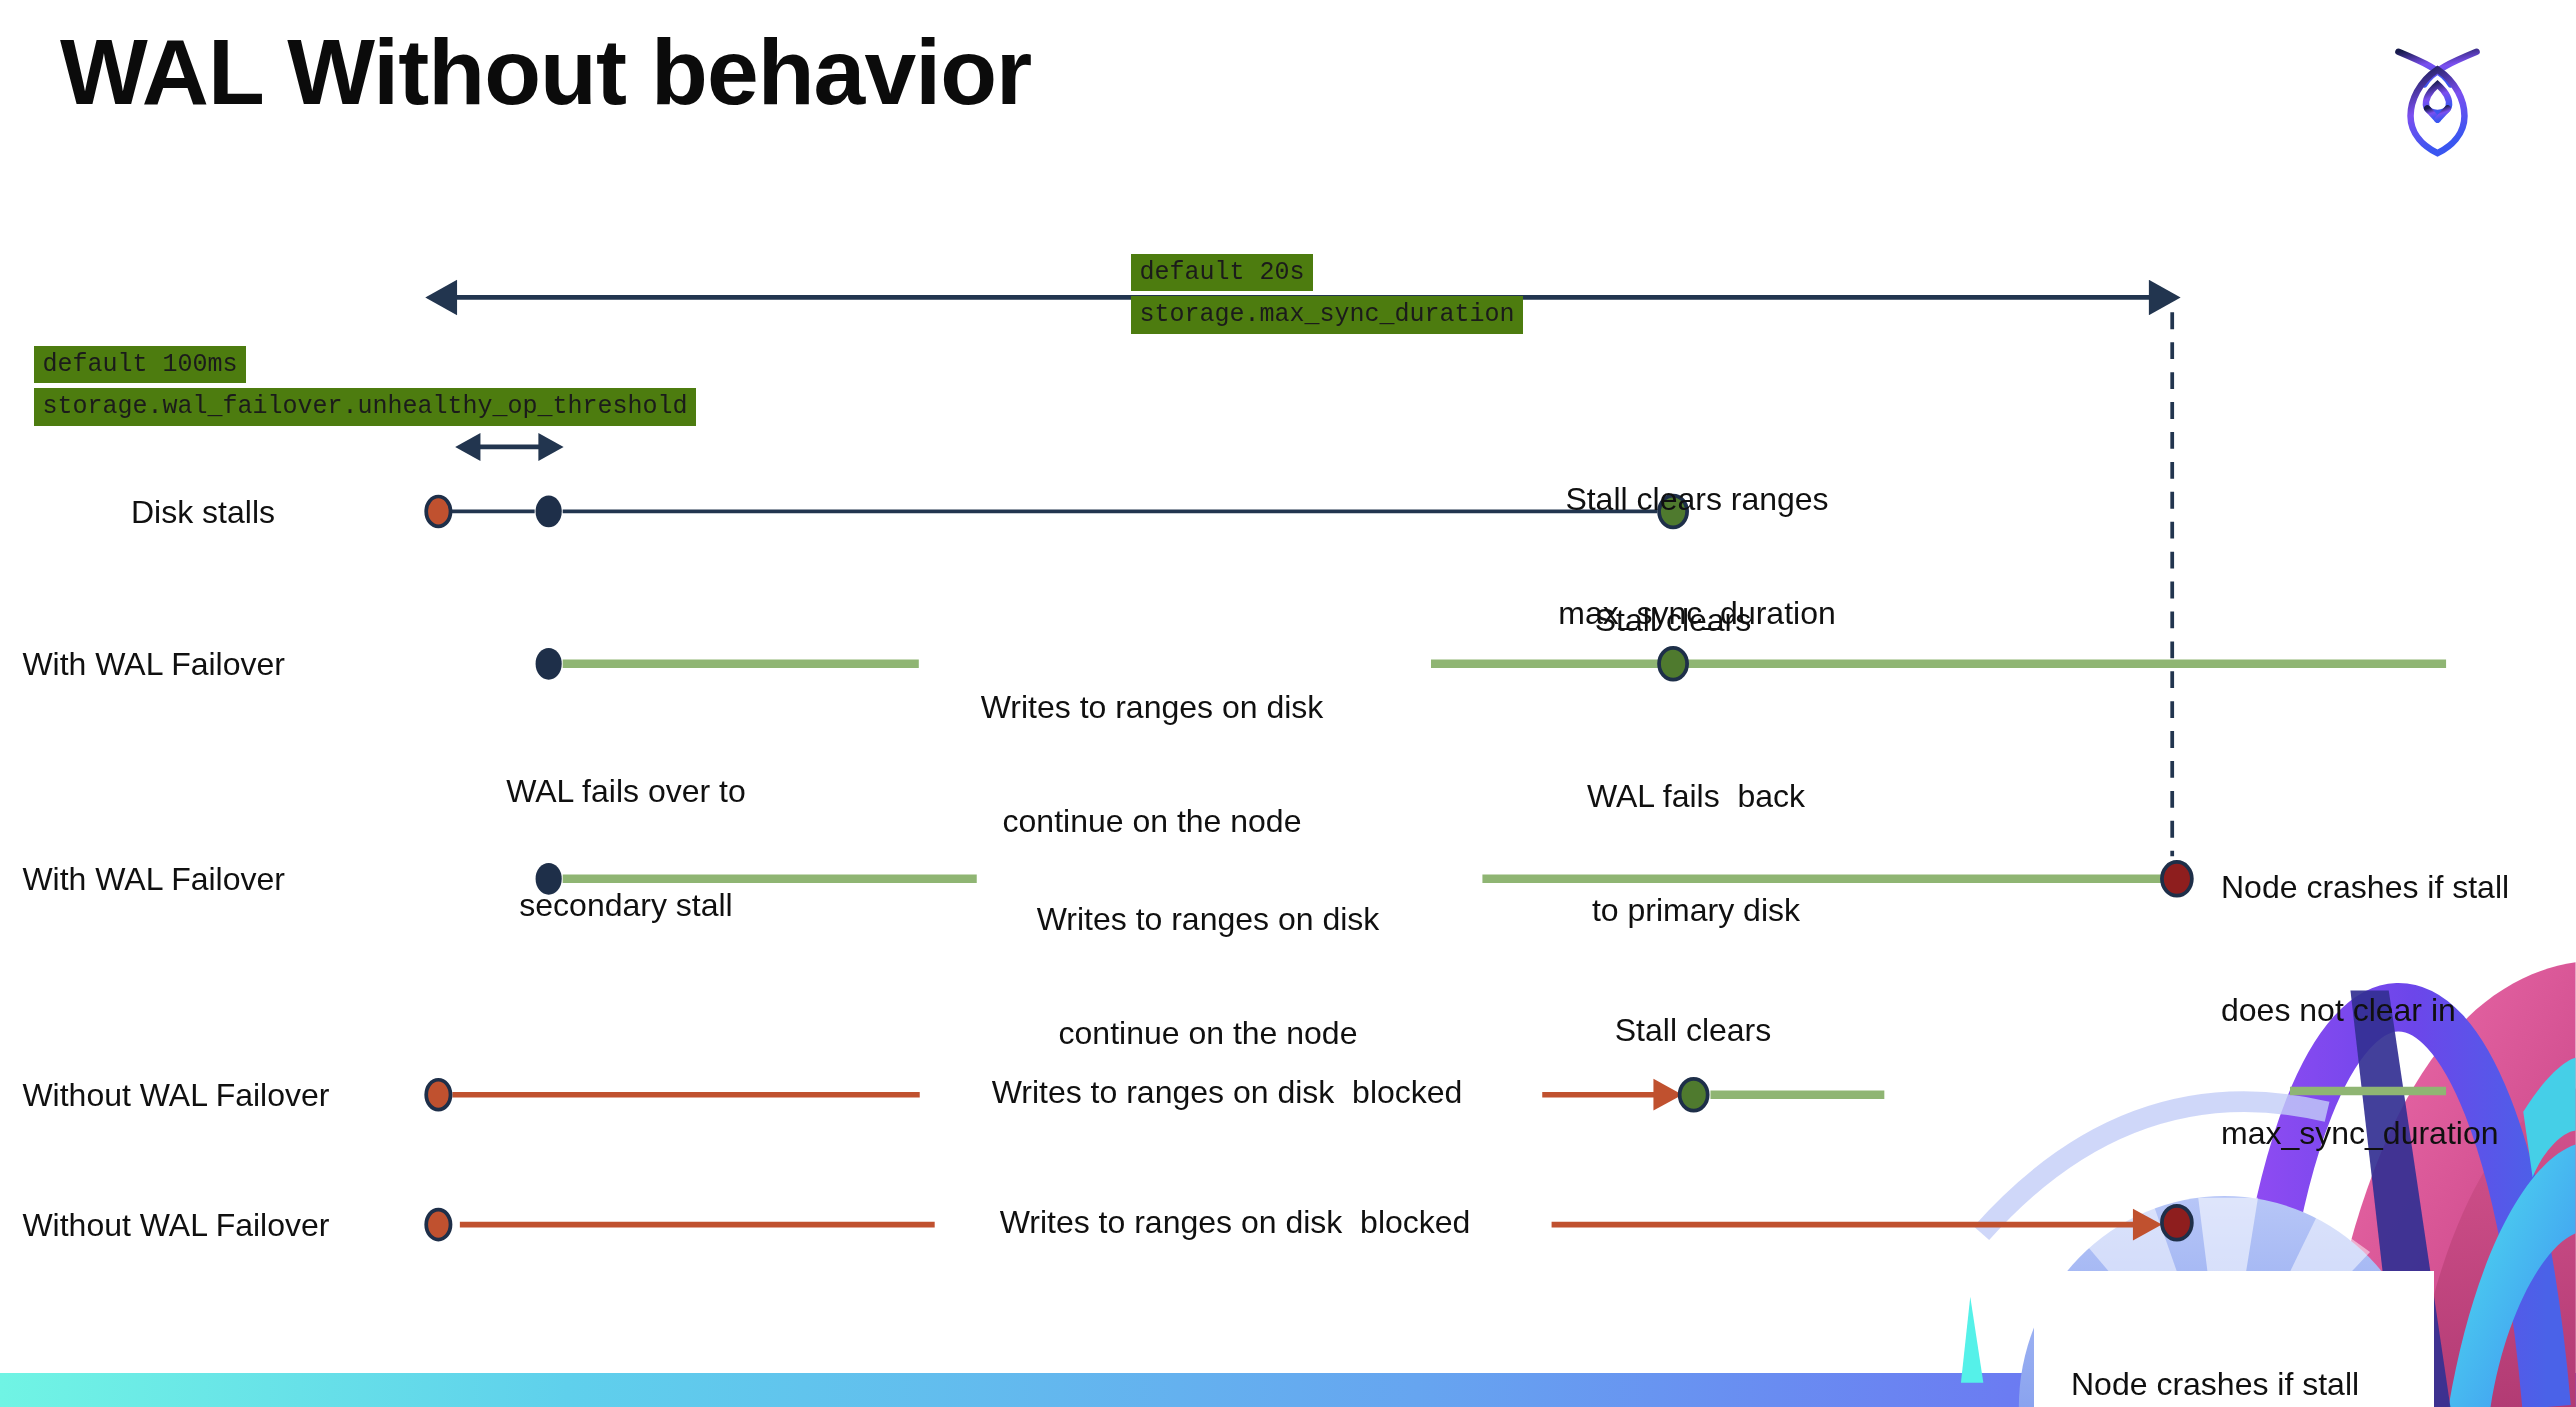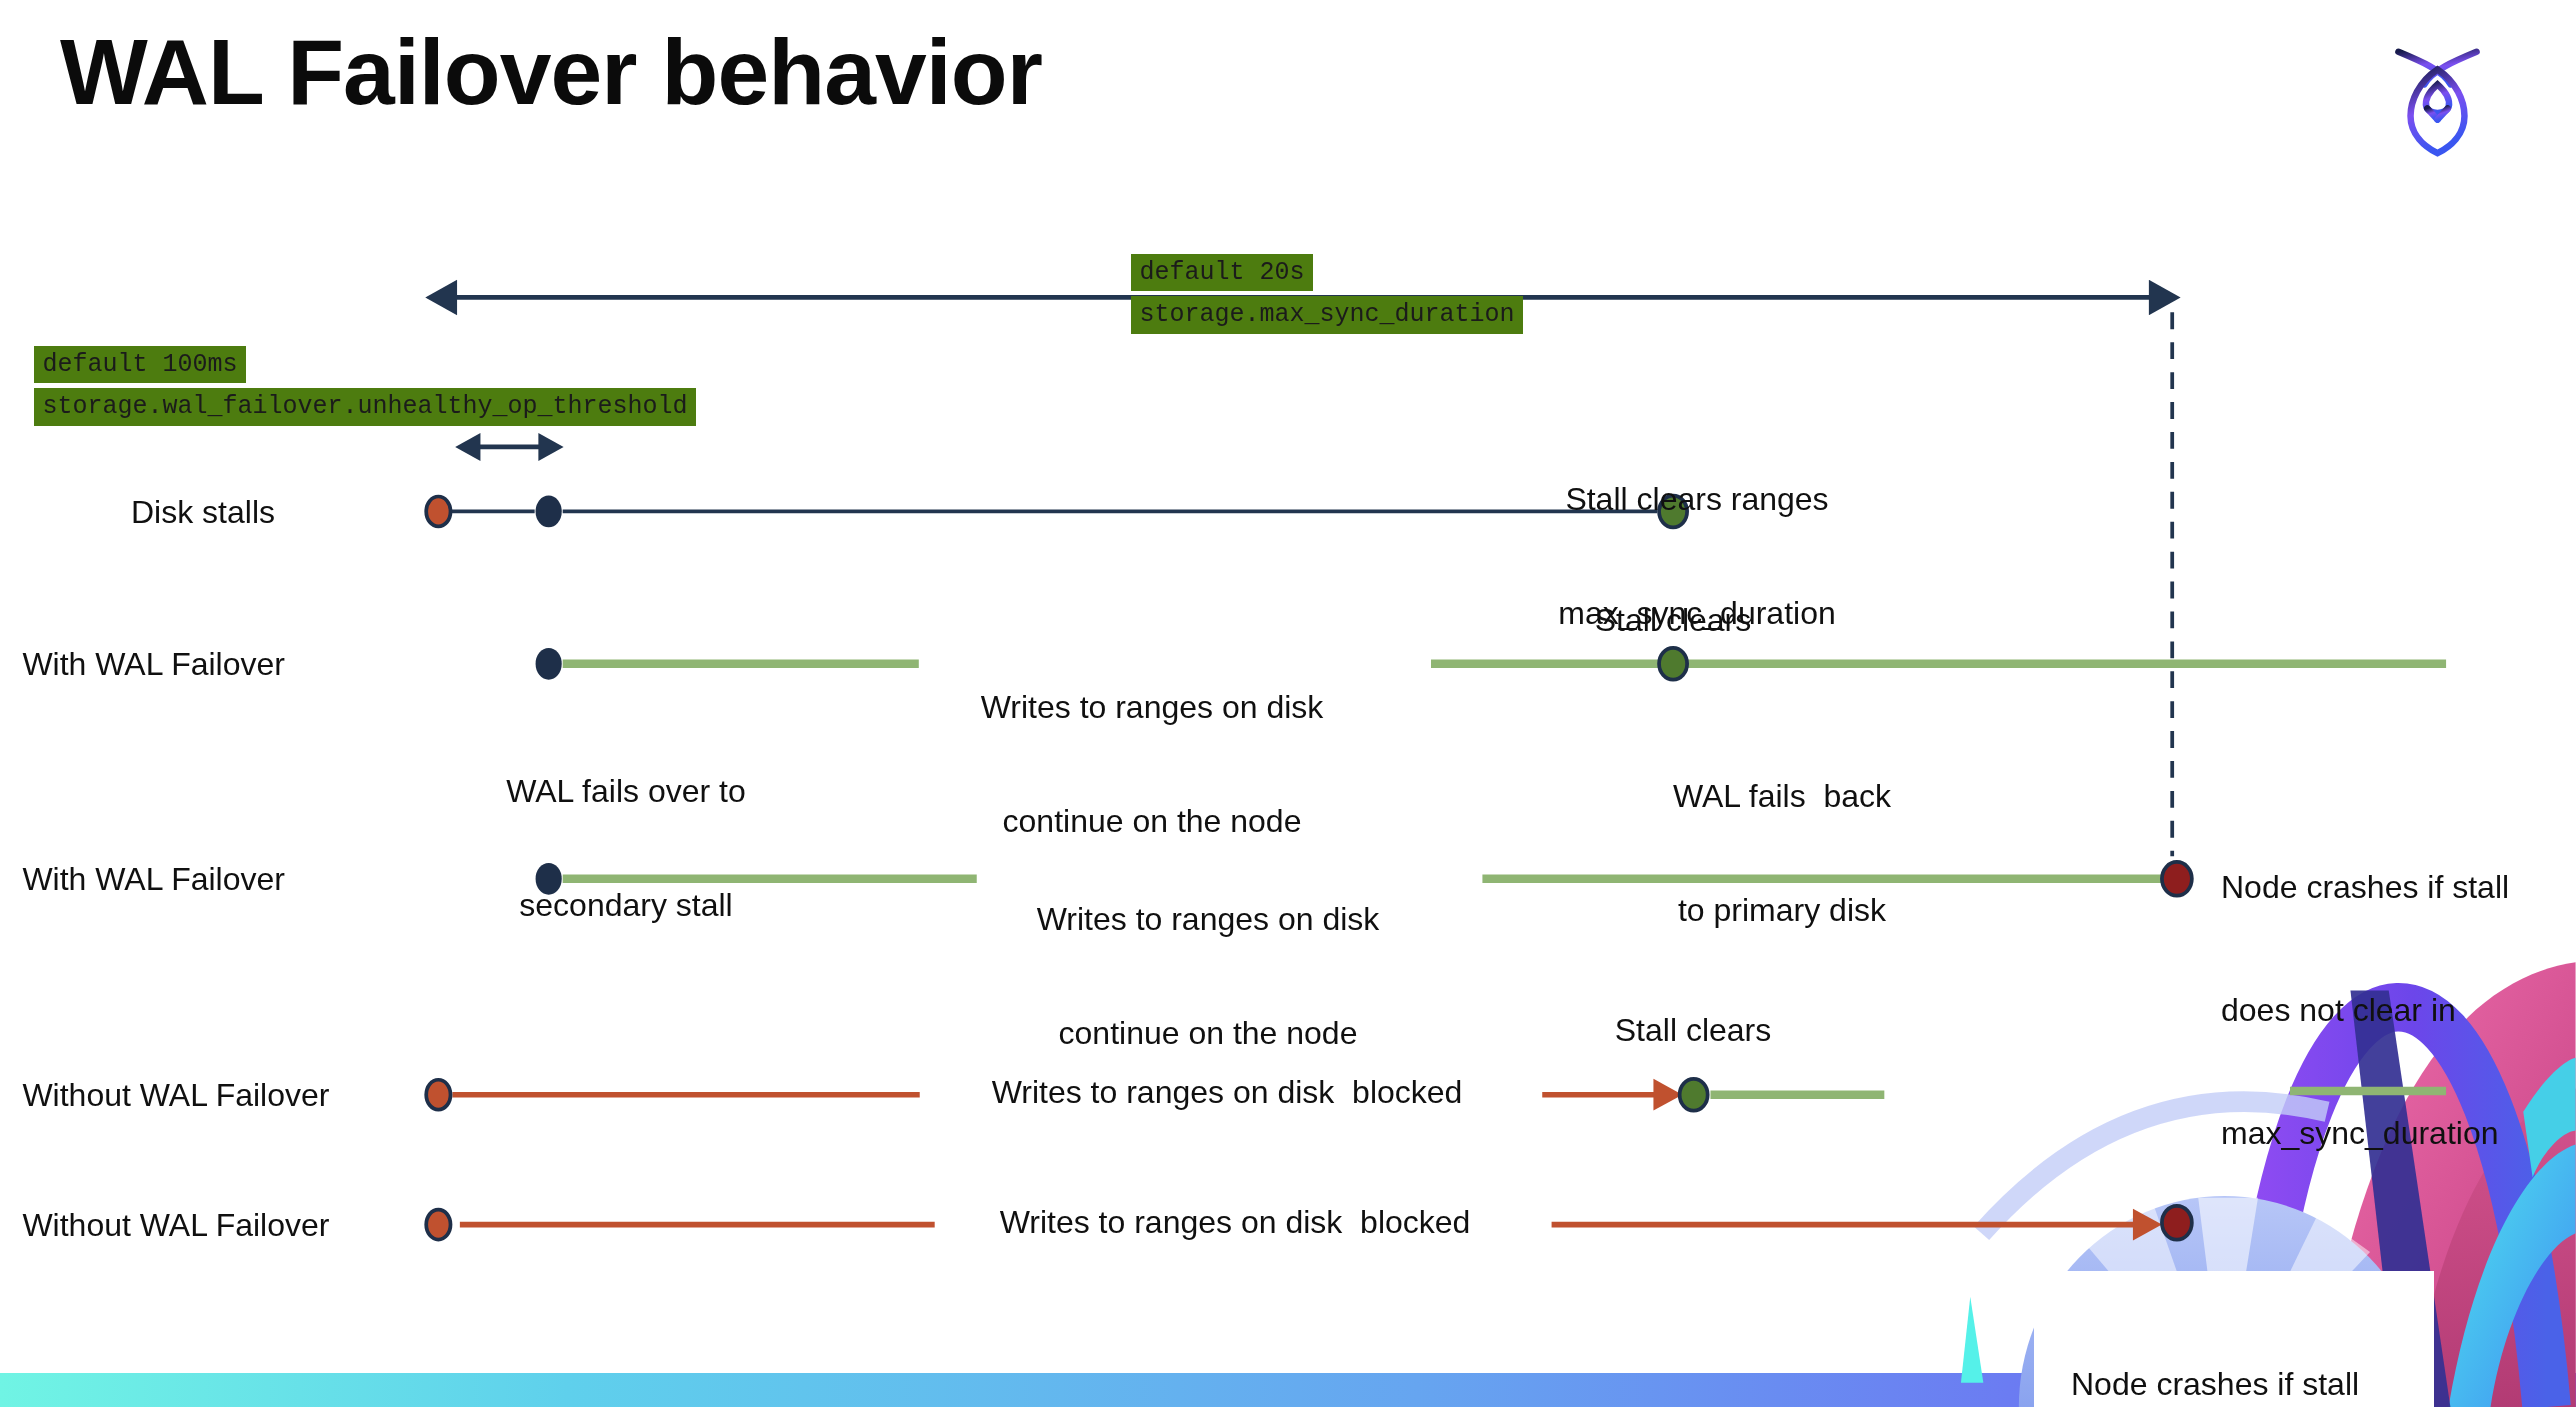--- a/index.html
+++ b/index.html
@@ -150,21 +150,21 @@
       <path d="M 8,7 C 32,17 56,27 64,42"></path>
       <path d="M 92,7 C 68,17 44,27 36,42"></path>
       <path d="M 50,26 C 30,39 21,60 21,76 C 21,96 36,109 50,116 C 64,109 79,96 79,76 C 79,60 70,39 50,26 Z"></path>
       <path d="M 50,42 C 41,50 36,58 38,66 C 41,75 59,75 62,66 C 64,58 59,50 50,42 Z"></path>
       <path d="M 50,72 L 50,102"></path>
       <path d="M 50,80 L 39,68"></path>
       <path d="M 50,80 L 61,68"></path>
     </g>
   </svg>
 
-  <div class="abs title z5" style="left:60px; top:24px;">WAL Failover behavior</div>
+  <div class="abs title z5" style="left:60px; top:24px;">WAL Without behavior</div>
 
   <div class="abs code z5" style="left:1131px; top:254px;">
     <span>default 20s</span><br>
     <span>storage.max_sync_duration</span>
   </div>
   <div class="abs code z5" style="left:34px; top:346px;">
     <span>default 100ms</span><br>
     <span>storage.wal_failover.unhealthy_op_threshold</span>
   </div>
 
@@ -181,21 +181,21 @@
 
   <div class="abs lbl center z5" style="left:937px; top:612px; width:430px;">
     <div>Writes to ranges on disk</div>
     <div>continue on the node</div>
   </div>
   <div class="abs lbl center z5" style="left:1533px; top:601px; width:280px;">Stall clears</div>
   <div class="abs lbl center z5" style="left:439px; top:696px; width:374px;">
     <div>WAL fails over to</div>
     <div>secondary stall</div>
   </div>
-  <div class="abs lbl center z5" style="left:1595px; top:701px; width:374px;">
+  <div class="abs lbl center z5" style="left:1509px; top:701px; width:374px;">
     <div>WAL fails  back</div>
     <div>to primary disk</div>
   </div>
 
   <div class="abs lbl center z5" style="left:993px; top:824px; width:430px;">
     <div>Writes to ranges on disk</div>
     <div>continue on the node</div>
   </div>
   <div class="abs lbl crash-note z5" style="left:2221px; top:785px; width:355px;">
     <div>Node crashes if stall</div>

